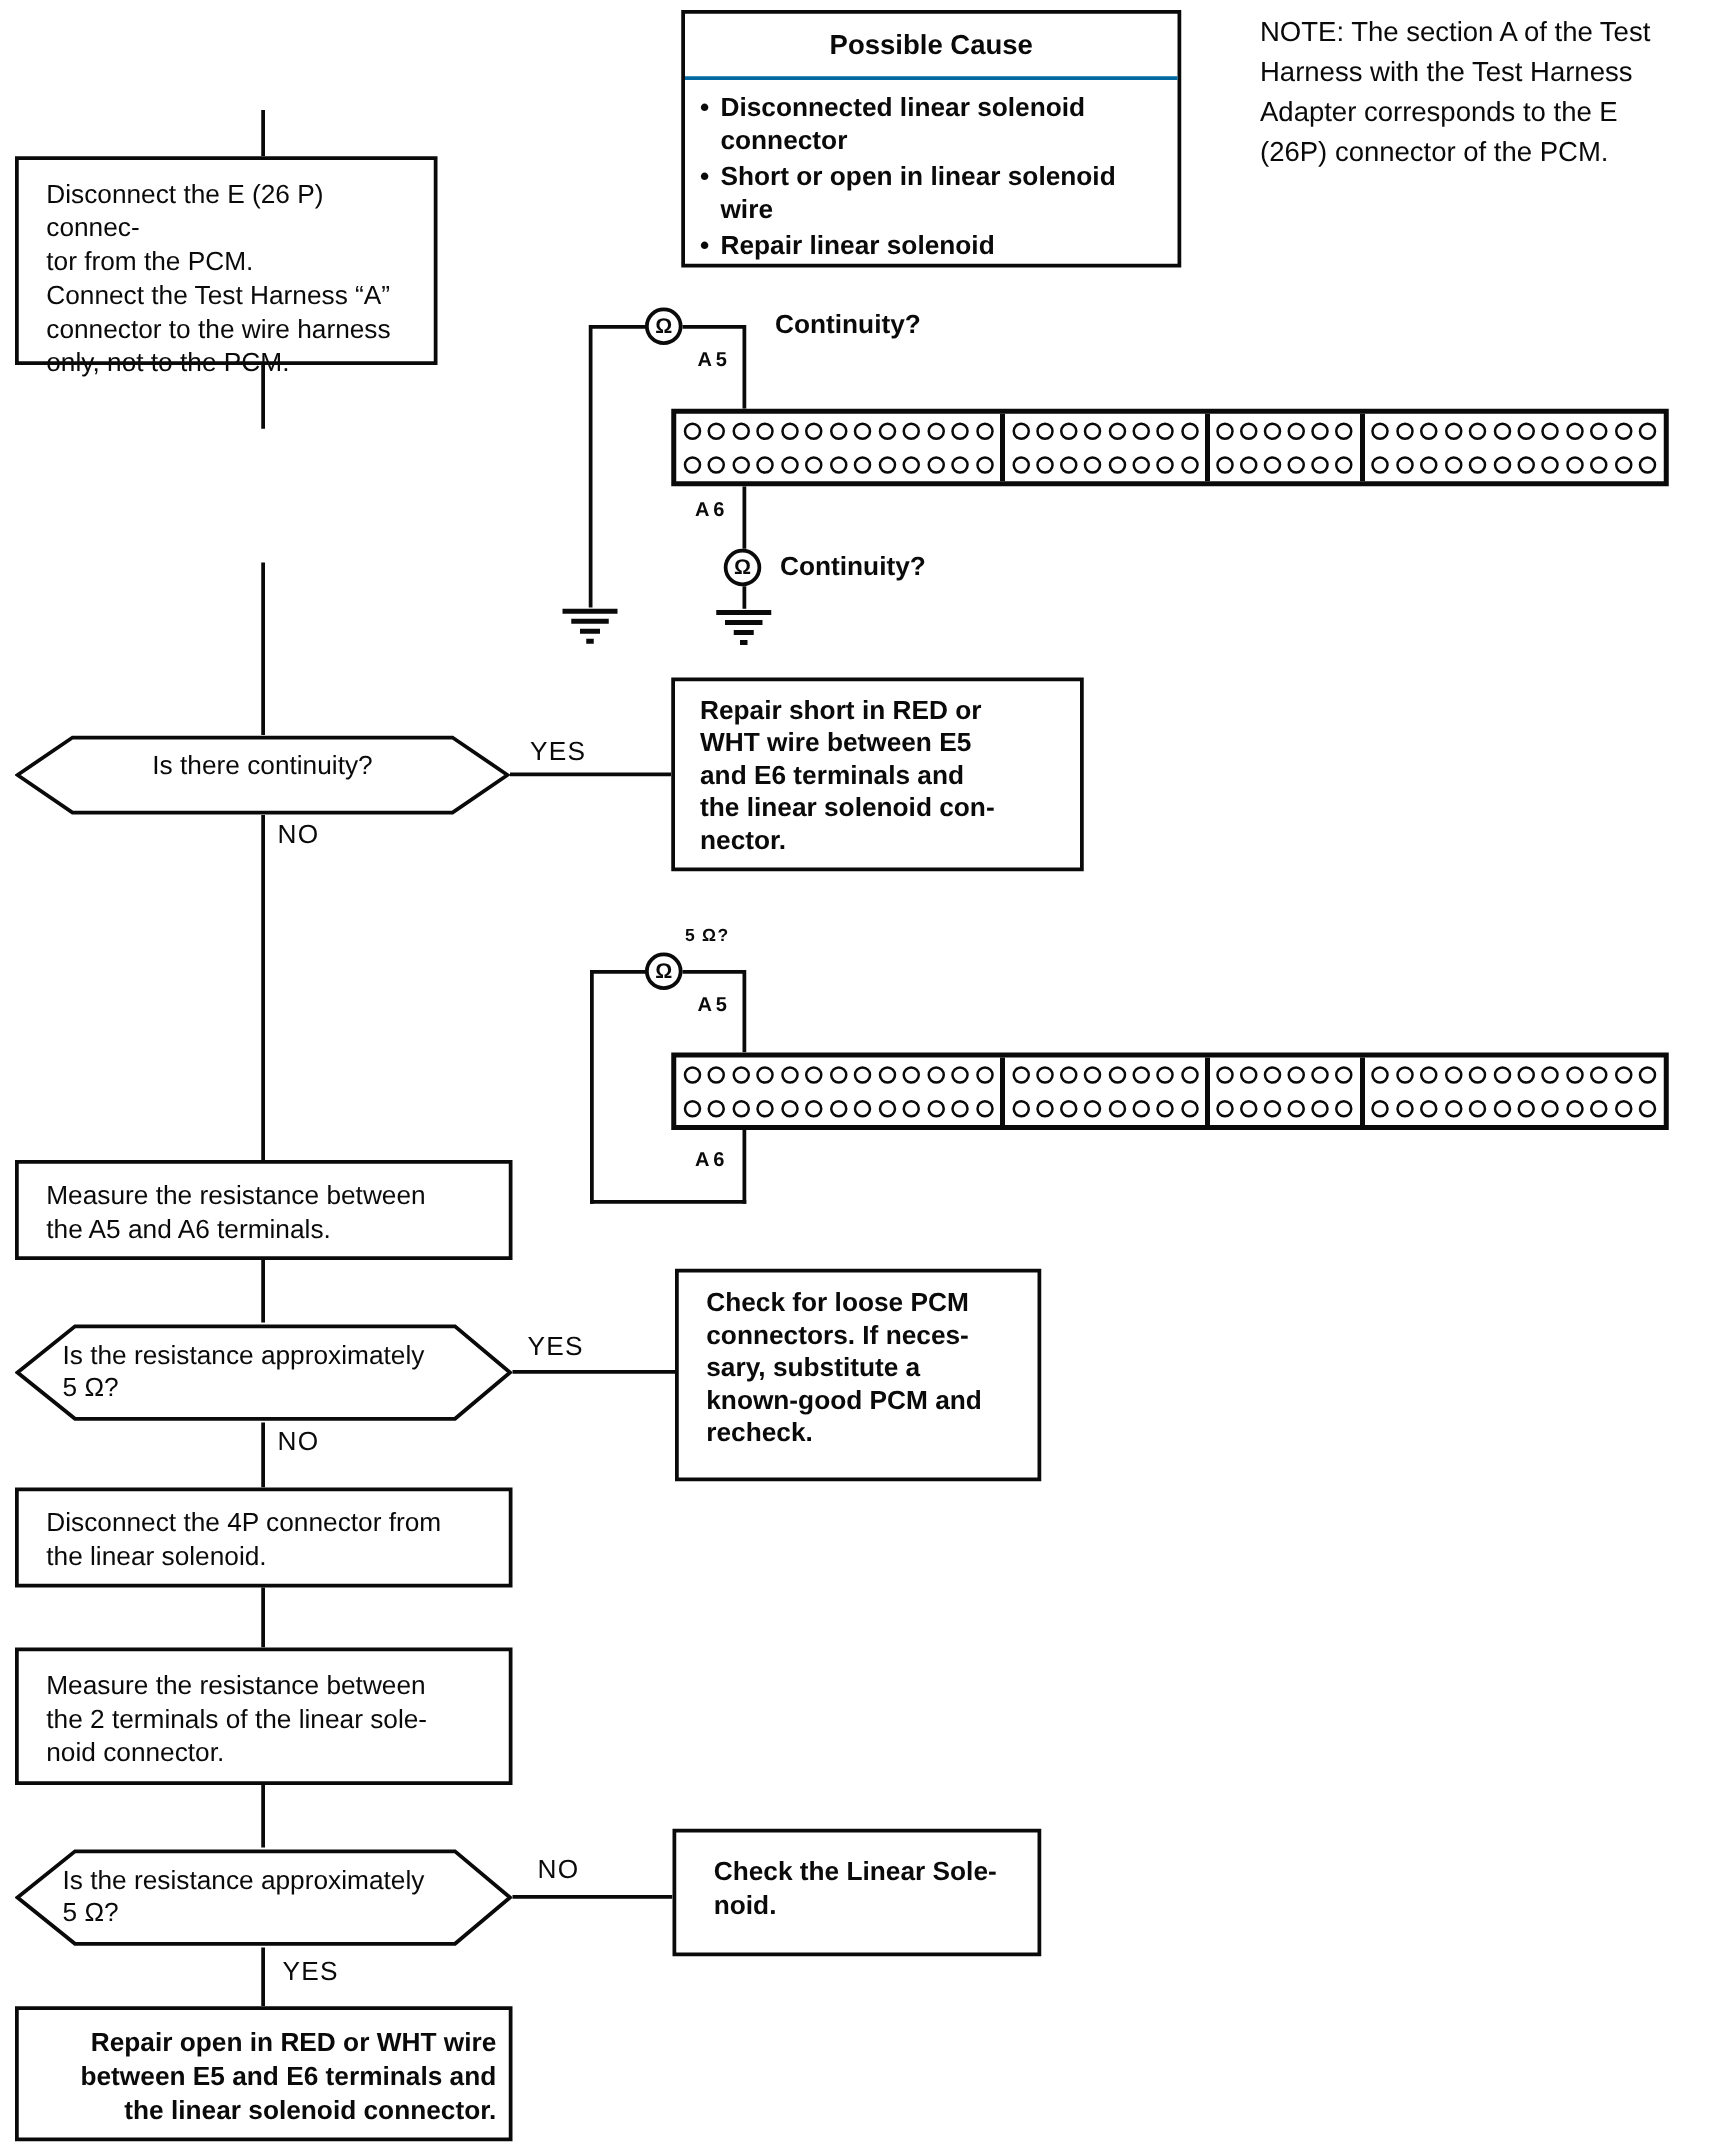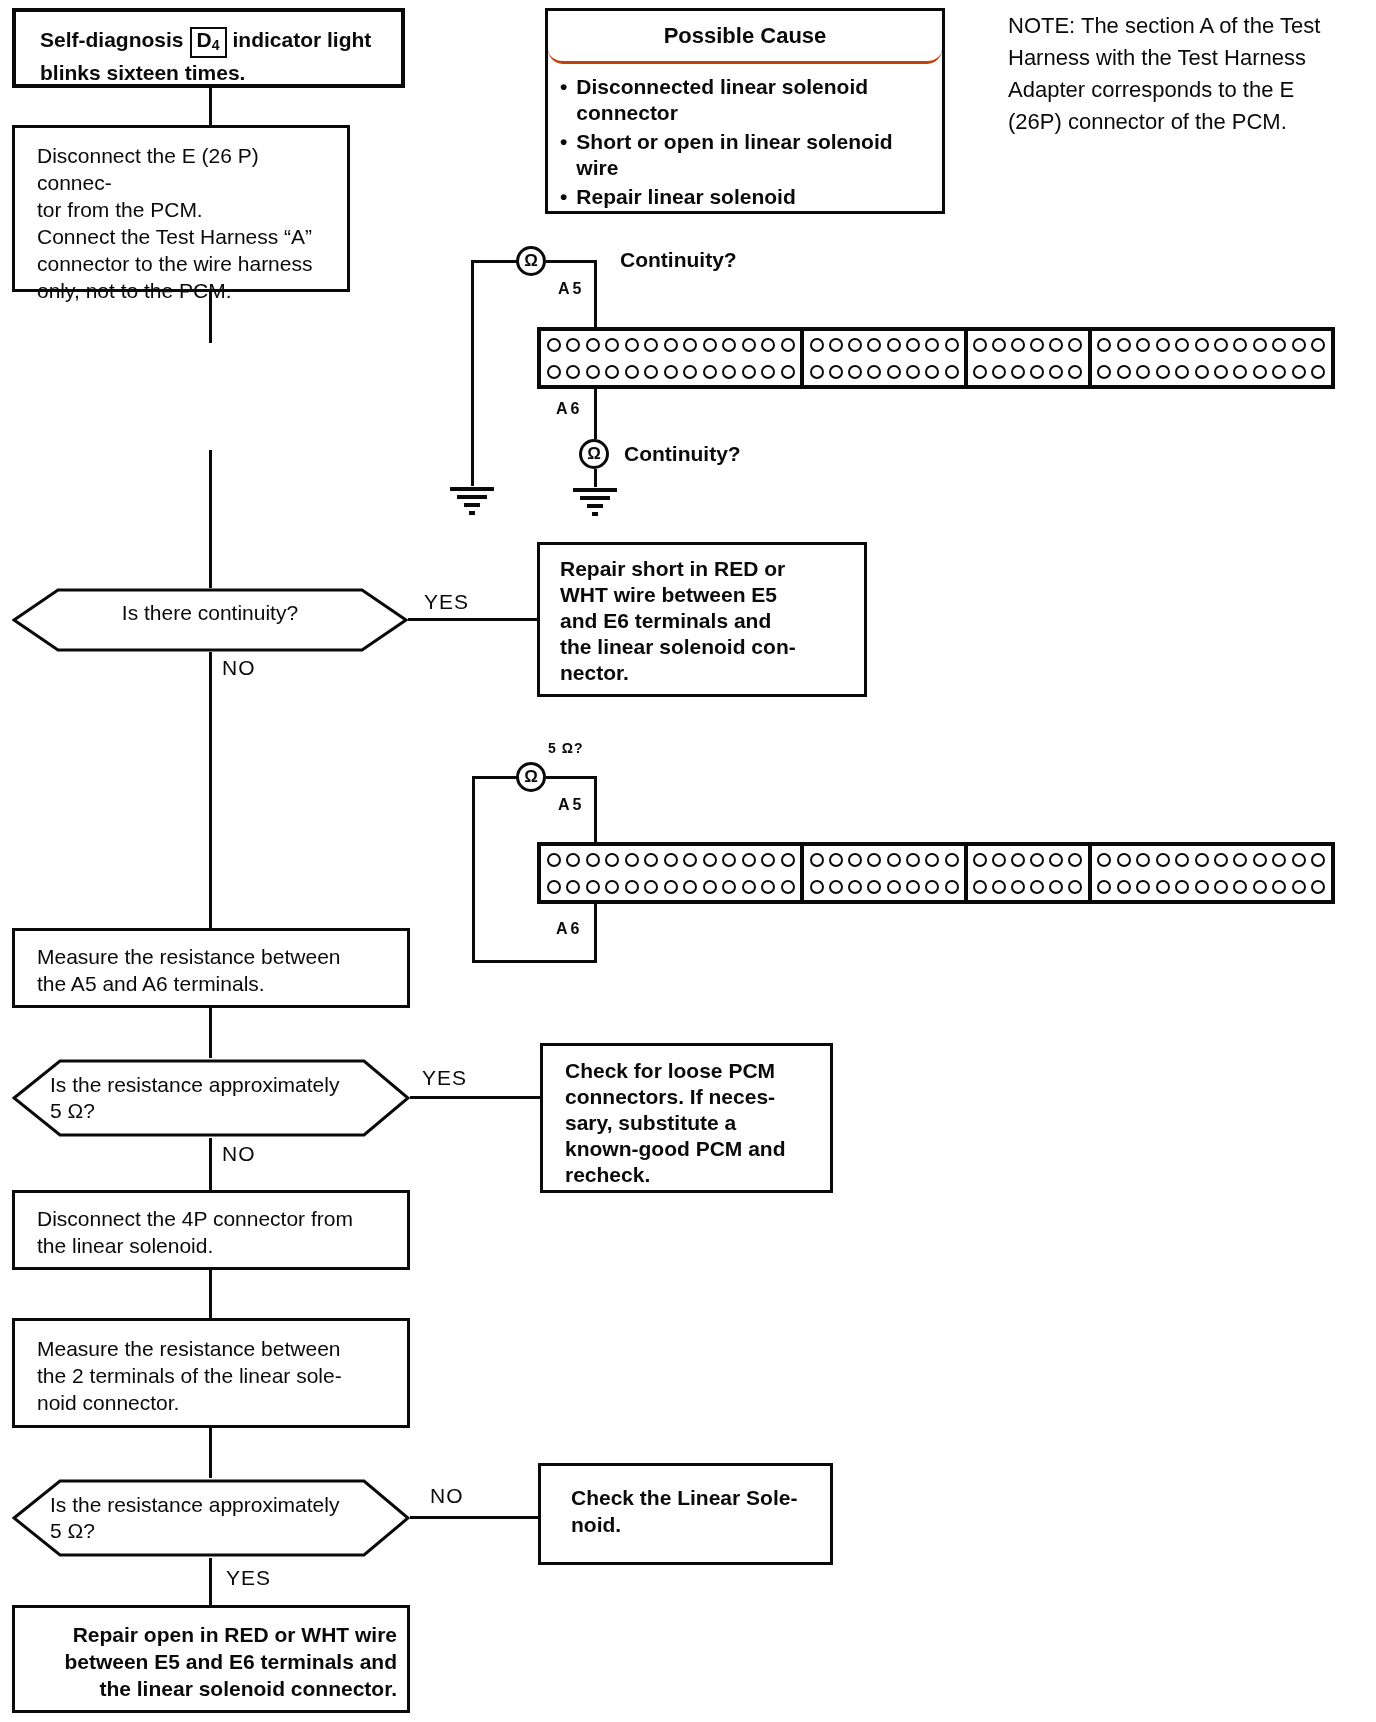--- a/index.html
+++ b/index.html
@@ -40,45 +40,39 @@
 <body>
 
 <div id="page">
 
   <div class="notewrap preline">NOTE:  The section A of the Test
 Harness with the Test Harness
 Adapter corresponds to the E
 (26P) connector of the PCM.</div>
 
   <div class="box" style="left:545px;top:8px;width:400px;height:206px;">
-    <div style="height:50px;display:flex;align-items:center;justify-content:center;border-bottom:3px solid #c2410c;font-weight:bold;font-size:22px;border-radius:15px;">Possible Cause</div>
+    <div style="height:50px;display:flex;align-items:center;justify-content:center;border-bottom:3px solid #0369a1;font-weight:bold;font-size:22px;">Possible Cause</div>
     <div style="padding:10px 10px 0 10px;">
       <div class="pc-item">
         <span class="pc-bullet">•</span>
         <span class="preline">Disconnected linear solenoid
 connector</span>
       </div>
       <div class="pc-item">
         <span class="pc-bullet">•</span>
         <span class="preline">Short or open in linear solenoid
 wire</span>
       </div>
       <div class="pc-item">
         <span class="pc-bullet">•</span>
         <span class="preline">Repair linear solenoid</span>
       </div>
     </div>
   </div>
 
-  <div class="box" style="left:12px;top:8px;width:393px;height:80px;border-width:4px;padding:13px 10px 0 24px;font-weight:bold;font-size:21px;line-height:29px;">
-    <div>
-      <span>Self-diagnosis</span><span class="keycap"><span>D</span><span class="sub">4</span></span><span>indicator light</span>
-    </div>
-    <div>blinks sixteen times.</div>
-  </div>
 
   <div class="vline" style="left:209px;top:88px;height:37px;"></div>
 
   <div class="box txt preline" style="left:12px;top:125px;width:338px;height:167px;padding:14px 12px 0 22px;">Disconnect the E (26 P) connec-
 tor from the PCM.
 Connect the Test Harness “A”
 connector to the wire harness
 only, not to the PCM.</div>
 
   <div class="vline" style="left:209px;top:292px;height:51px;"></div>
@@ -368,21 +362,21 @@
       <polygon points="2,40 48,3 352,3 396,40 352,77 48,77" fill="#fff" stroke="#0a0a0a" stroke-width="3"></polygon>
     </svg>
     <div class="hex-text left preline">Is the resistance approximately
 5 Ω?</div>
   </div>
   <div class="hline" style="left:410px;top:1096px;width:130px;"></div>
   <div class="flowlabel" style="left:422px;top:1066px;">YES</div>
   <div class="flowlabel" style="left:222px;top:1142px;">NO</div>
   <div class="vline" style="left:209px;top:1138px;height:52px;"></div>
 
-  <div class="box preline bold" style="left:540px;top:1015px;width:293px;height:150px;padding:12px 8px 0 22px;font-size:21px;line-height:26px;margin-top:28px;">Check for loose PCM
+  <div class="box preline bold" style="left:540px;top:1015px;width:293px;height:170px;padding:12px 8px 0 22px;font-size:21px;line-height:26px;">Check for loose PCM
 connectors. If neces-
 sary, substitute a
 known-good PCM and
 recheck.</div>
 
   <div class="box txt preline" style="left:12px;top:1190px;width:398px;height:80px;padding:12px 12px 0 22px;">Disconnect the 4P connector from
 the linear solenoid.</div>
 
   <div class="vline" style="left:209px;top:1270px;height:48px;"></div>
 

